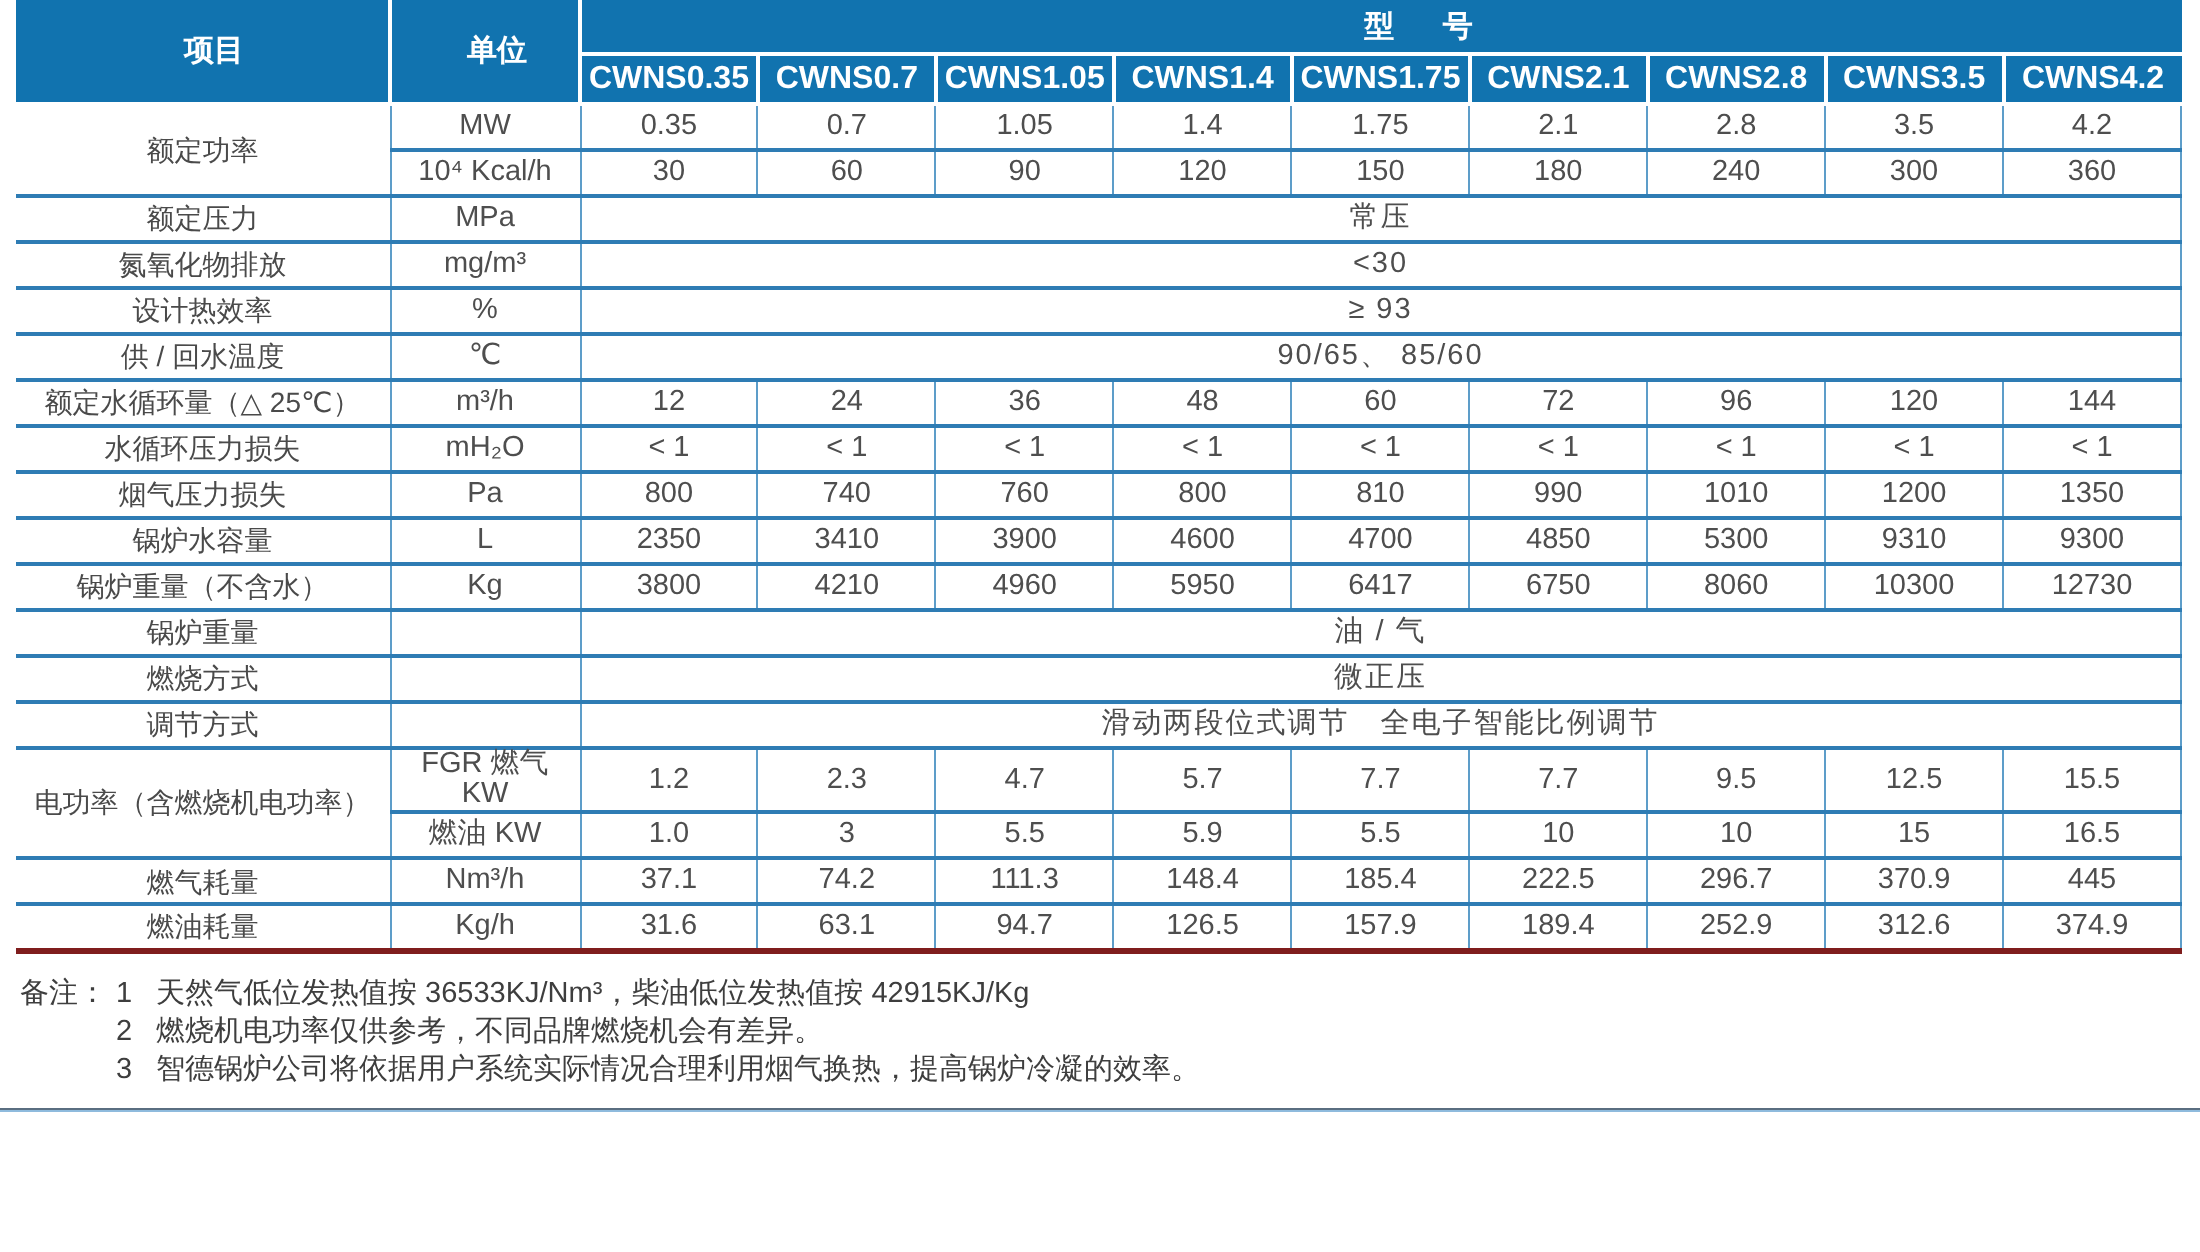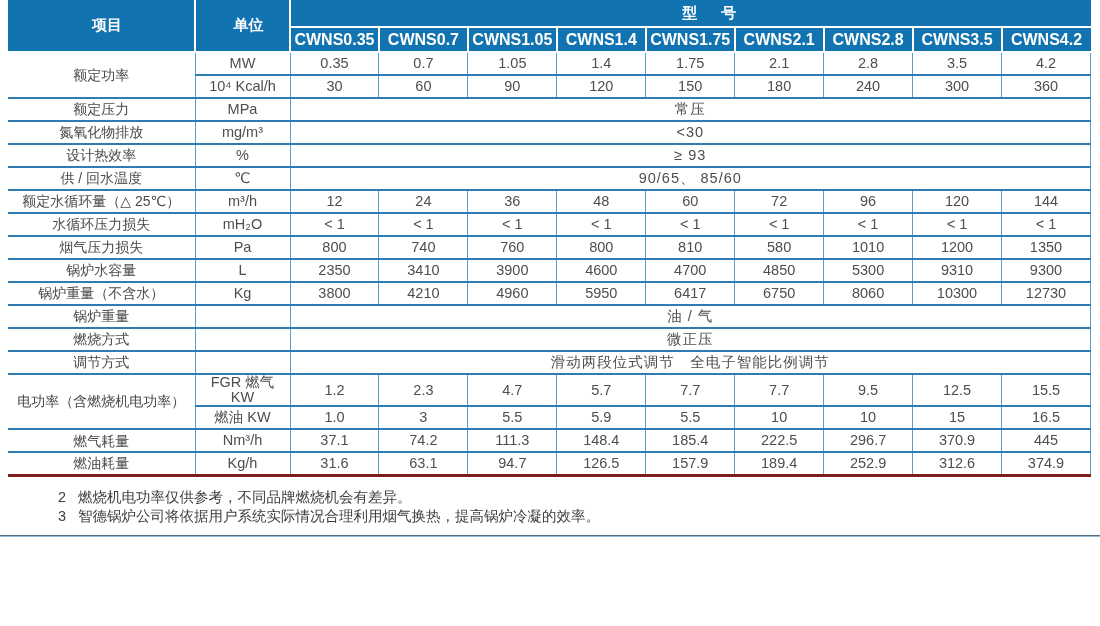--- a/index.html
+++ b/index.html
@@ -180,21 +180,21 @@
           <td class="cell-value">&lt; 1</td>
         </tr>
         <tr>
           <td class="cell-label">烟气压力损失</td>
           <td class="cell-unit">Pa</td>
           <td class="cell-value">800</td>
           <td class="cell-value">740</td>
           <td class="cell-value">760</td>
           <td class="cell-value">800</td>
           <td class="cell-value">810</td>
-          <td class="cell-value">580</td>
+          <td class="cell-value">990</td>
           <td class="cell-value">1010</td>
           <td class="cell-value">1200</td>
           <td class="cell-value">1350</td>
         </tr>
         <tr>
           <td class="cell-label">锅炉水容量</td>
           <td class="cell-unit">L</td>
           <td class="cell-value">2350</td>
           <td class="cell-value">3410</td>
           <td class="cell-value">3900</td>
@@ -282,20 +282,25 @@
           <td class="cell-value">189.4</td>
           <td class="cell-value">252.9</td>
           <td class="cell-value">312.6</td>
           <td class="cell-value">374.9</td>
         </tr>
       </tbody>
   </table>
 
   <div class="notes">
     <div class="note-line">
+      <span class="note-prefix">备注：</span>
+      <span class="note-num">1</span>
+      <span class="note-text">天然气低位发热值按 36533KJ/Nm³，柴油低位发热值按 42915KJ/Kg</span>
+    </div>
+    <div class="note-line">
       <span class="note-prefix"></span>
       <span class="note-num">2</span>
       <span class="note-text">燃烧机电功率仅供参考，不同品牌燃烧机会有差异。</span>
     </div>
     <div class="note-line">
       <span class="note-prefix"></span>
       <span class="note-num">3</span>
       <span class="note-text">智德锅炉公司将依据用户系统实际情况合理利用烟气换热，提高锅炉冷凝的效率。</span>
     </div>
   </div>

